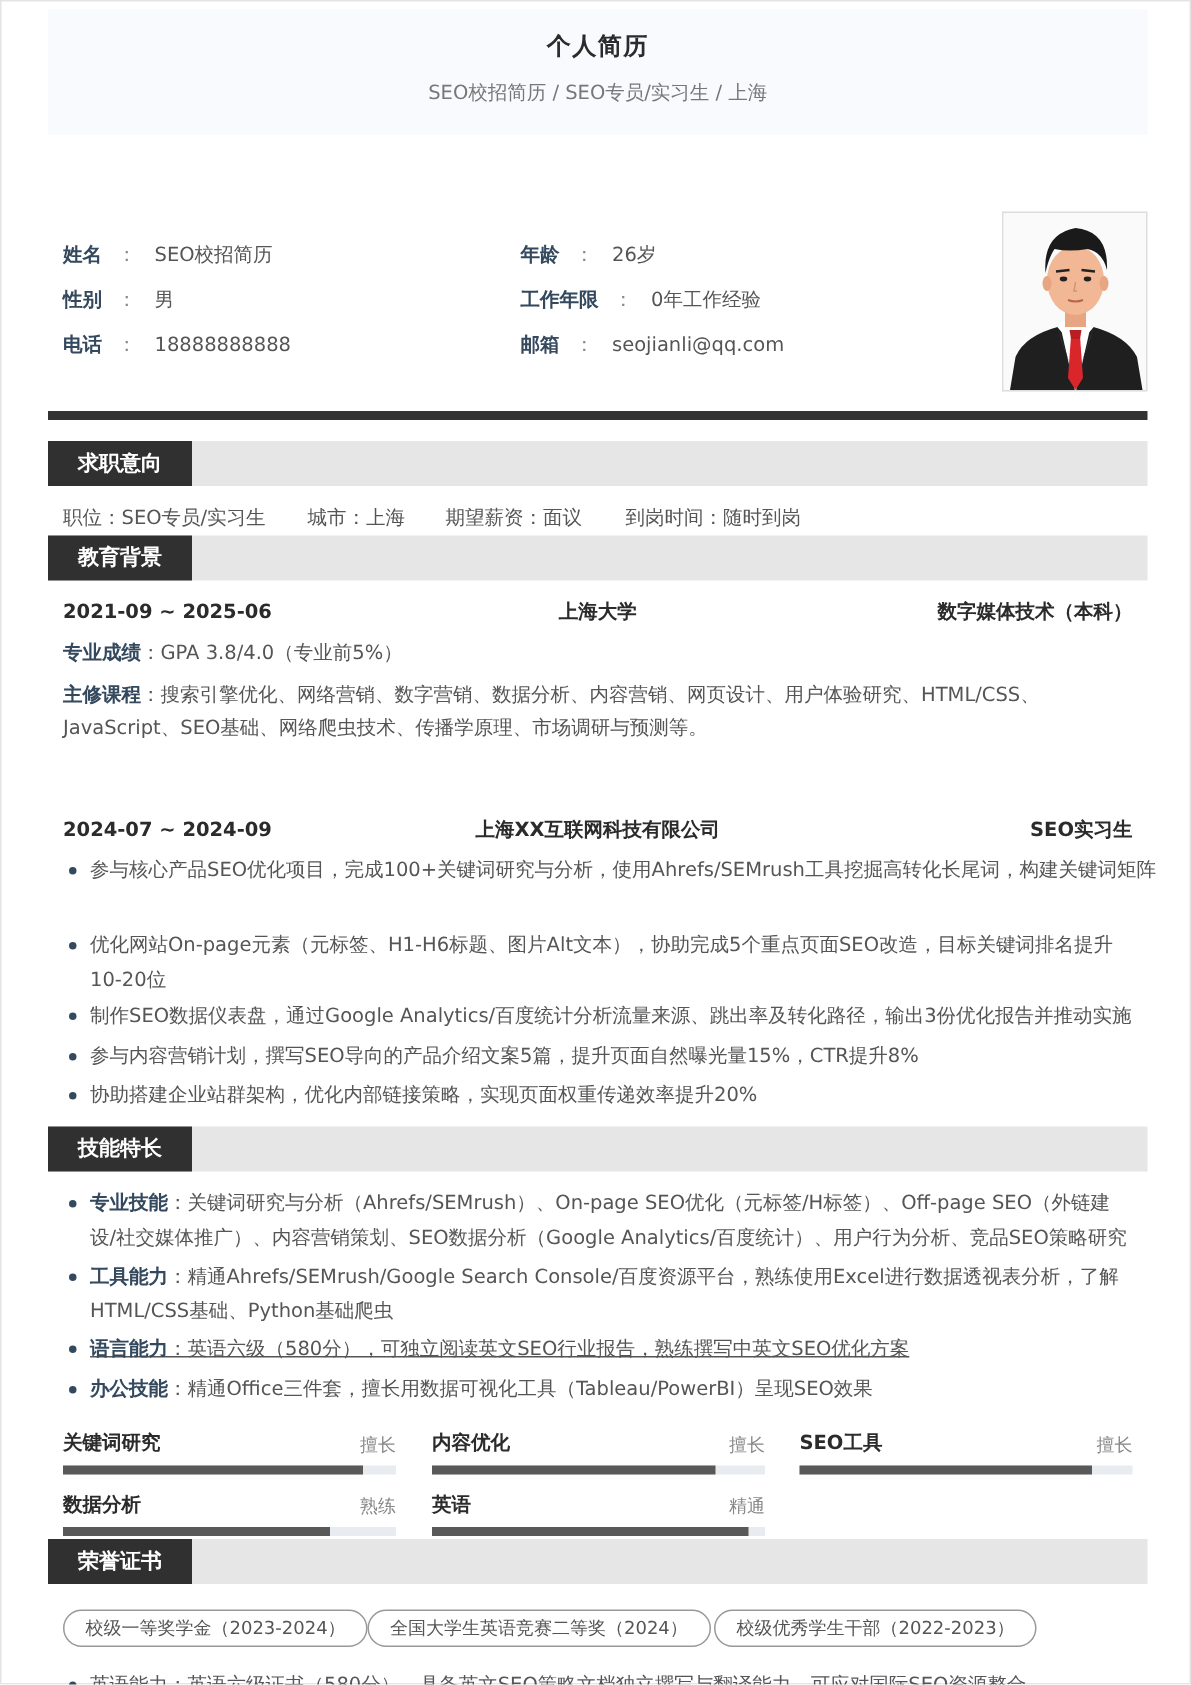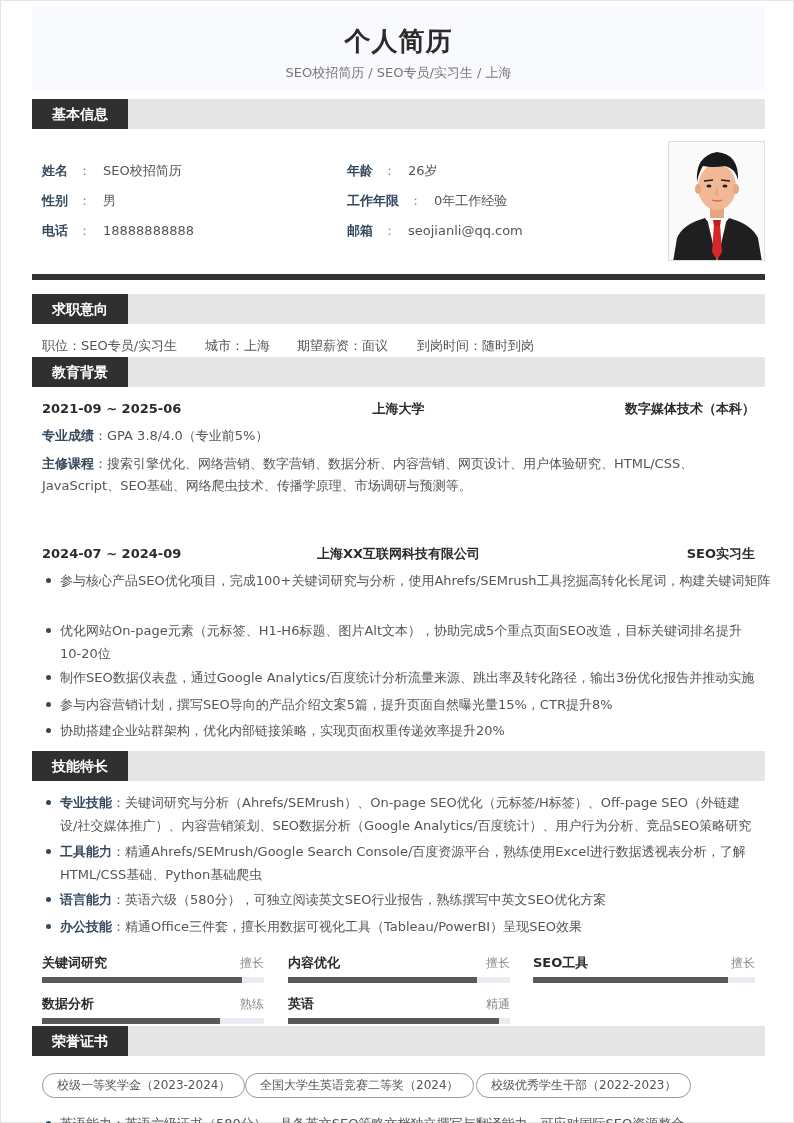--- a/index.html
+++ b/index.html
@@ -1,20 +1,20 @@
 <!DOCTYPE html>
 <html><head>
 <meta charset="utf-8">
 <style>
   * { box-sizing: border-box; margin: 0; padding: 0; }
   html, body { width: 794px; height: 1123px; overflow: hidden; background: #ffffff; }
   body { font-family: "DejaVu Sans", "Liberation Sans", sans-serif; color: #555; position: relative; }
   .page { position: absolute; left: 0; top: 0; width: 794px; height: 1123px; border: 1px solid #e4e4e4; background: #fff; }
   .header { position: absolute; left: 31px; top: 5px; width: 733px; height: 84px; background: #f8fafd; text-align: center; }
-  .header .title { margin-top: 18px; font-size: 26px; font-weight: bold; color: #2b2b2b; letter-spacing: 1px; line-height: 34px; }
+  .header .title { margin-top: 8px; font-size: 16px; font-weight: bold; color: #2b2b2b; letter-spacing: 1px; line-height: 34px; }
   .header .subtitle { margin-top: 6px; font-size: 13px; color: #777; line-height: 18px; }
 
   .sec-bar { position: absolute; left: 31px; width: 733px; height: 30px; background: #e6e6e6; }
   .sec-bar .tab { position: absolute; left: 0; top: 0; width: 96px; height: 30px; background: #303030; color: #fff; font-size: 14px; font-weight: bold; line-height: 30px; text-align: center; }
 
   .abs { position: absolute; white-space: nowrap; }
   .lbl { color: #34495e; font-weight: bold; }
   .txt { font-size: 13px; color: #555; line-height: 18px; }
 
   .info-row { position: absolute; font-size: 13px; line-height: 18px; white-space: nowrap; }
@@ -44,23 +44,20 @@
 </head>
 <body>
 
 <div class="page">
 
   <div class="header">
     <div class="title">个人简历</div>
     <div class="subtitle">SEO校招简历 / SEO专员/实习生 / 上海</div>
   </div>
 
-  <div class="sec-bar" style="top:98px;">
-    <div class="tab">基本信息</div>
-  </div>
 
   <div class="info-row" style="left:41px; top:161px;">
     <span class="lbl">姓名</span><span class="colon">：</span><span class="val">SEO校招简历</span>
   </div>
   <div class="info-row" style="left:41px; top:191px;">
     <span class="lbl">性别</span><span class="colon">：</span><span class="val">男</span>
   </div>
   <div class="info-row" style="left:41px; top:221px;">
     <span class="lbl">电话</span><span class="colon">：</span><span class="val">18888888888</span>
   </div>
@@ -145,21 +142,21 @@
 
   <div class="sec-bar" style="top:750px;">
     <div class="tab">技能特长</div>
   </div>
   <div class="bul" style="top:839px;">
     <span class="lbl">工具能力</span><span>：精通Ahrefs/SEMrush/Google Search Console/百度资源平台，熟练使用Excel进行数据透视表分析，了解HTML/CSS基础、Python基础爬虫</span>
   </div>
   <div class="bul" style="top:790px;">
     <span class="lbl">专业技能</span><span>：关键词研究与分析（Ahrefs/SEMrush）、On-page SEO优化（元标签/H标签）、Off-page SEO（外链建设/社交媒体推广）、内容营销策划、SEO数据分析（Google Analytics/百度统计）、用户行为分析、竞品SEO策略研究</span>
   </div>
-  <div class="bul" style="top:887px;">
+  <div class="bul" style="top:887px;text-decoration:underline;">
     <span class="lbl">语言能力</span><span>：英语六级（580分），可独立阅读英文SEO行业报告，熟练撰写中英文SEO优化方案</span>
   </div>
   <div class="bul" style="top:914px;">
     <span class="lbl">办公技能</span><span>：精通Office三件套，擅长用数据可视化工具（Tableau/PowerBI）呈现SEO效果</span>
   </div>
 
   <div class="skill" style="left:41px; top:953px;">
     <span class="name">关键词研究</span>
     <span class="lvl">擅长</span>
     <div class="track">

